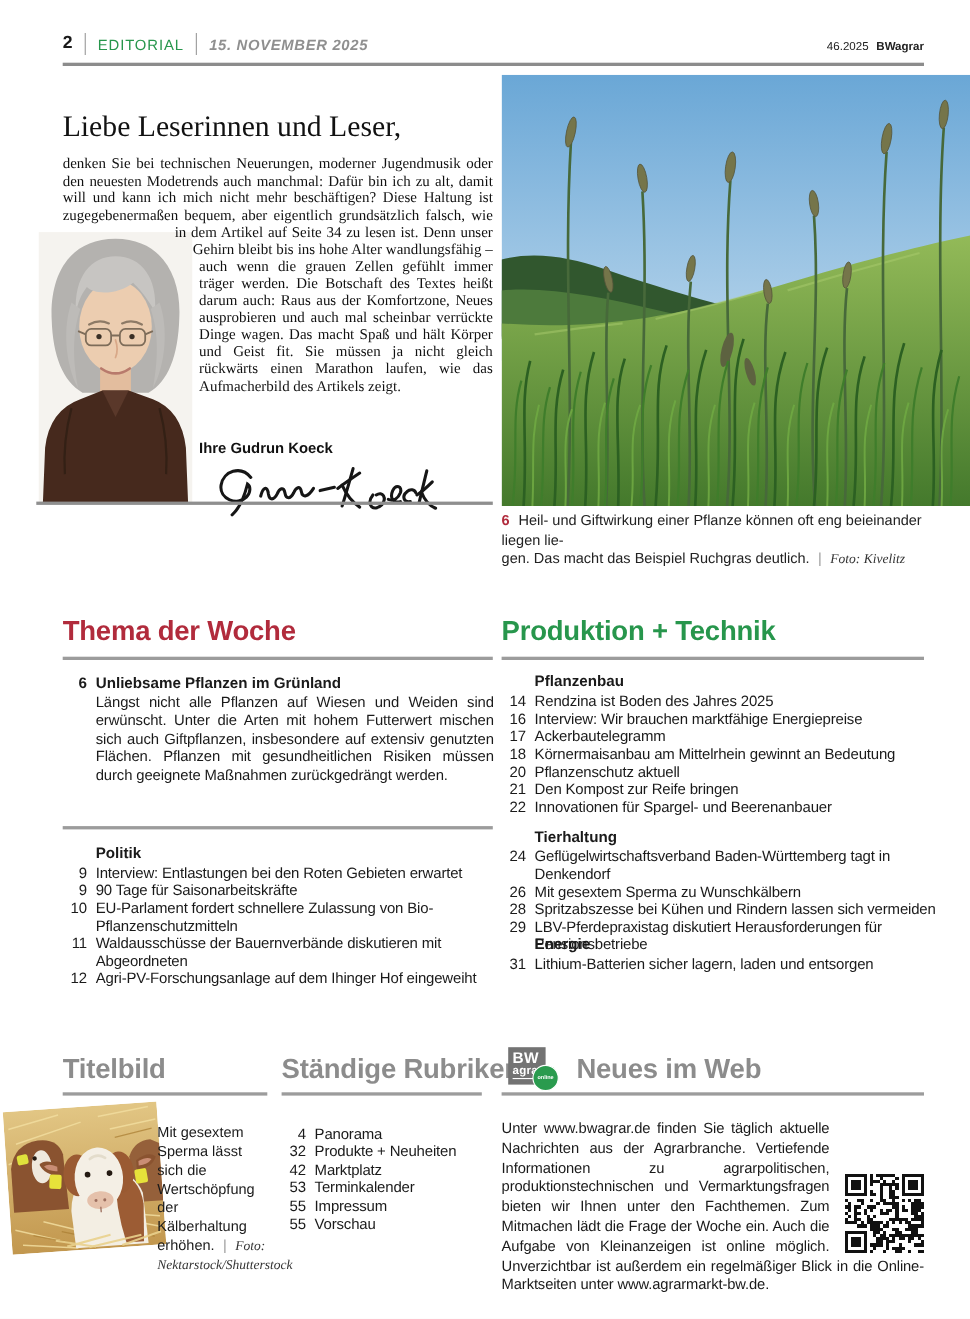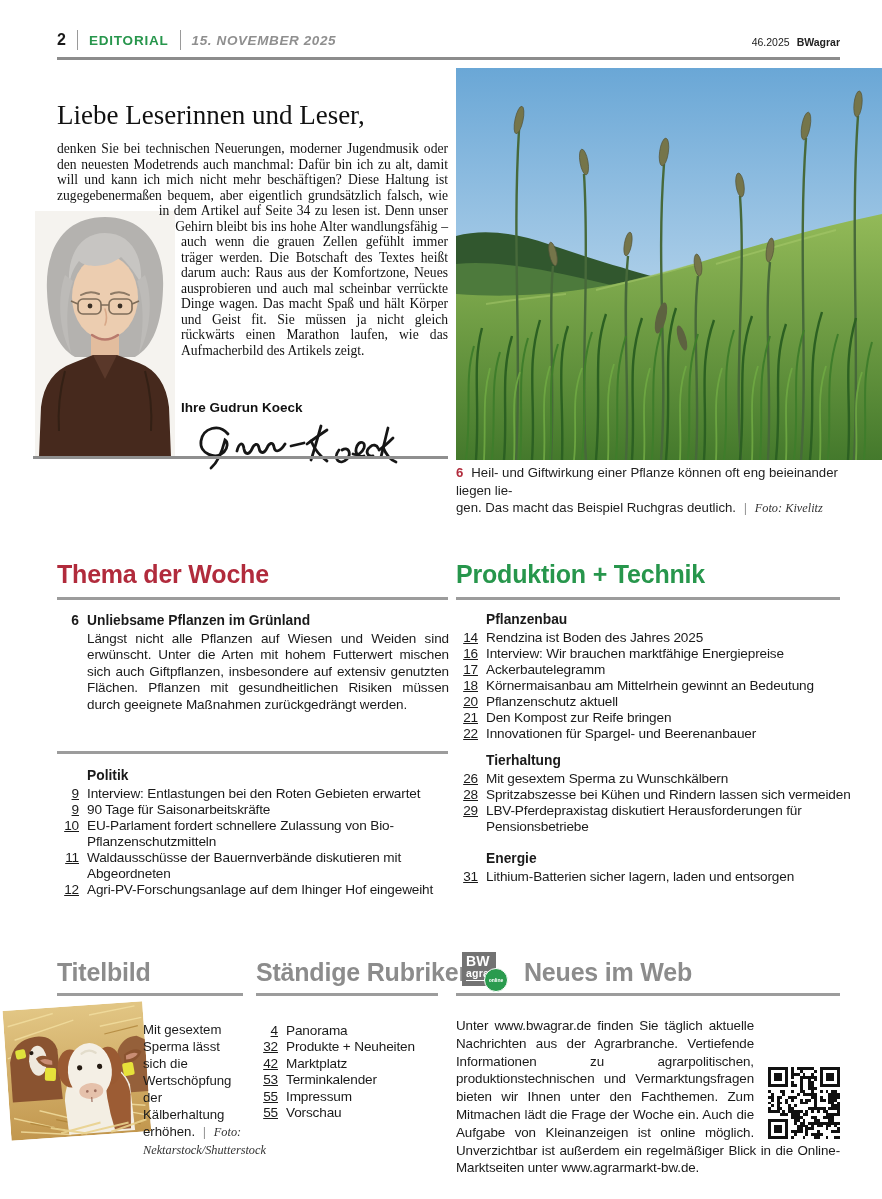--- a/index.html
+++ b/index.html
@@ -4,21 +4,21 @@
 <style>
   html,body{margin:0;padding:0;background:#e9e9e9;}
   .page{position:relative;width:882px;height:1199px;background:#ffffff;margin:0 auto;
         font-family:"Liberation Sans",sans-serif;color:#1a1a1a;overflow:hidden;}
   .abs{position:absolute;}
 
   
   .hdr-left{left:57px;top:30px;display:flex;align-items:center;gap:11px;}
   .hdr-pagenum{font-size:16px;font-weight:bold;color:#1a1a1a;}
   .hdr-bar{width:1px;height:20px;background:#9a9a9a;}
-  .hdr-section{font-size:13.5px;font-weight:bold;letter-spacing:.8px;color:#27964c;}
+  .hdr-section{font-size:13.5px;font-weight:normal;letter-spacing:.8px;color:#27964c;}
   .hdr-date{font-size:13.5px;font-weight:bold;letter-spacing:.6px;color:#8f8f8f;font-style:italic;}
   .hdr-right{right:42px;top:36px;font-size:10.5px;color:#222;display:flex;gap:7px;align-items:baseline;}
   .hdr-issue{font-weight:normal;}
   .hdr-mag{font-weight:bold;}
   .hdr-rule{left:57px;top:57px;width:783px;height:3px;background:#8c8c8c;}
 
   
   .ed-salutation{left:57px;top:100px;font-family:"Liberation Serif",serif;font-size:27px;color:#111;}
   .ed-bodywrap{left:57px;top:141px;width:391px;font-family:"Liberation Serif",serif;
                font-size:13.6px;line-height:15.5px;text-align:justify;color:#111;}
@@ -38,21 +38,21 @@
   .cap-div{color:#9a9a9a;margin:0 4px;}
   .credit{font-family:"Liberation Serif",serif;font-style:italic;font-size:12.3px;color:#333;}
 
   
   .sec-title{font-size:25px;font-weight:bold;letter-spacing:-.2px;}
   .sec-title.red{color:#b12b3c;}
   .sec-title.green{color:#27964c;}
   .sec-title.gray{color:#8c8c8c;}
   .sec-rule{height:2.5px;background:#9c9c9c;}
   .toc-row{display:flex;font-size:13.6px;line-height:16px;letter-spacing:-.15px;}
-  .toc-row .pg{width:22px;text-align:right;flex:none;text-decoration:underline;}
+  .toc-row .pg{width:22px;text-align:right;flex:none;}
   .toc-row .tt{margin-left:8px;}
   .toc-sub{font-size:13.8px;font-weight:bold;line-height:16px;margin-left:30px;}
   .feature-title{display:flex;font-size:13.8px;font-weight:bold;line-height:16px;}
   .feature-title .pg{width:22px;text-align:right;flex:none;}
   .feature-title .tt{margin-left:8px;}
   .feature-desc{margin-left:30px;width:362px;font-size:13.5px;line-height:16.4px;
                 text-align:justify;letter-spacing:-.1px;margin-top:2px;}
 
   
   .tb-caption{left:143px;top:1021px;width:101px;font-size:13.2px;line-height:17px;}
@@ -289,20 +289,24 @@
 
       <div class="toc-row">
         <span class="pg">22</span>
         <span class="tt">Innovationen für Spargel- und Beerenanbauer</span>
       </div>
     </div>
 
   <div class="abs toc-sub" style="left:456px;top:753px;">Tierhaltung</div>
   <div class="abs" style="left:456px;top:771px;width:400px;">
 
+      <div class="toc-row">
+        <span class="pg">24</span>
+        <span class="tt">Geflügelwirtschaftsverband Baden-Württemberg tagt in Denkendorf</span>
+      </div>
 
       <div class="toc-row">
         <span class="pg">26</span>
         <span class="tt">Mit gesextem Sperma zu Wunschkälbern</span>
       </div>
 
       <div class="toc-row">
         <span class="pg">28</span>
         <span class="tt">Spritzabszesse bei Kühen und Rindern lassen sich vermeiden</span>
       </div>

